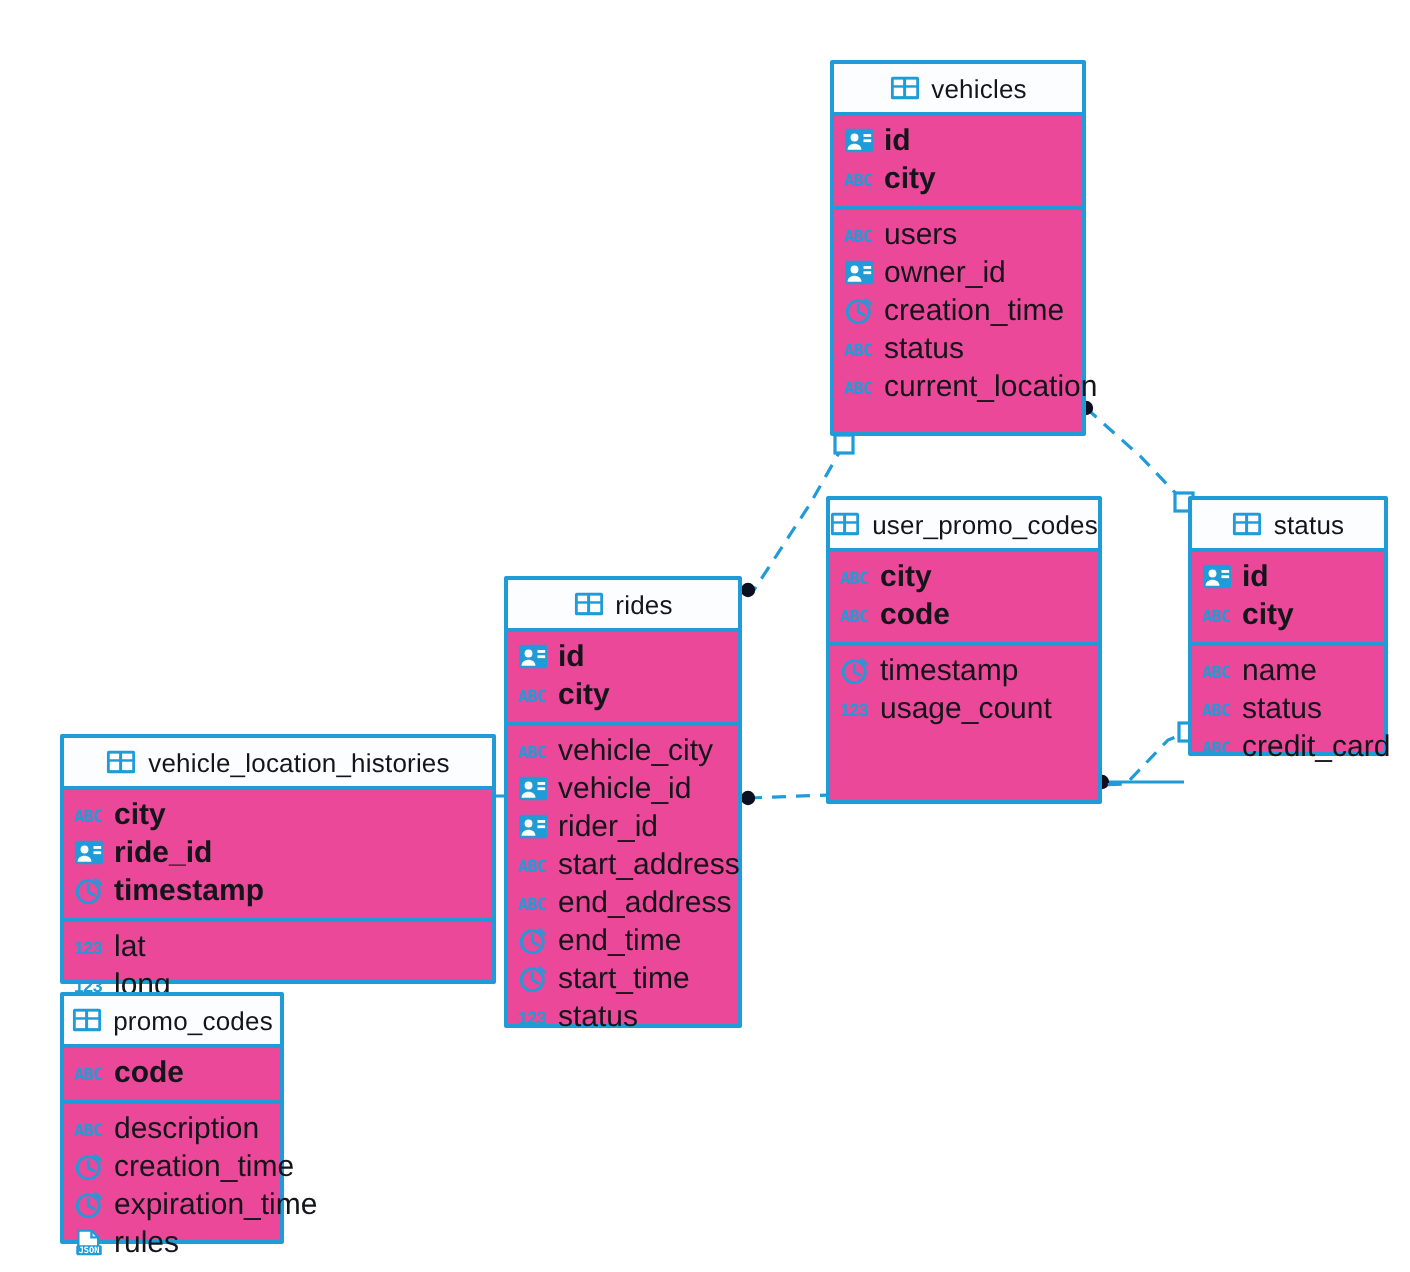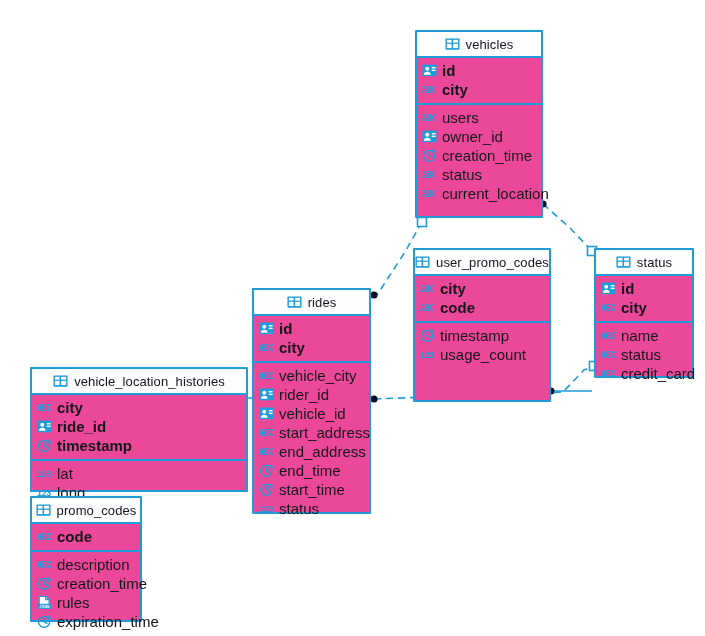--- a/index.html
+++ b/index.html
@@ -346,33 +346,33 @@
           <div class="field">
             <span class="ico">
               <svg width="15" height="15" viewBox="0 0 16 16">
                 <rect x="0.5" y="1.5" width="15" height="12.5" rx="1.2" fill="#1f9bd8"></rect>
                 <circle cx="5.6" cy="6.1" r="2.1" fill="#ffffff"></circle>
                 <path d="M1.9 12.6c0-2 1.7-3.2 3.7-3.2s3.7 1.2 3.7 3.2z" fill="#ffffff"></path>
                 <rect x="10.4" y="4.3" width="4.1" height="1.5" fill="#ffffff"></rect>
                 <rect x="10.4" y="7.1" width="4.1" height="1.5" fill="#ffffff"></rect>
               </svg>
             </span>
+            <span class="field-label">vehicle_id</span>
+          </div>
+          <div class="field">
+            <span class="ico">
+              <svg width="15" height="15" viewBox="0 0 16 16">
+                <rect x="0.5" y="1.5" width="15" height="12.5" rx="1.2" fill="#1f9bd8"></rect>
+                <circle cx="5.6" cy="6.1" r="2.1" fill="#ffffff"></circle>
+                <path d="M1.9 12.6c0-2 1.7-3.2 3.7-3.2s3.7 1.2 3.7 3.2z" fill="#ffffff"></path>
+                <rect x="10.4" y="4.3" width="4.1" height="1.5" fill="#ffffff"></rect>
+                <rect x="10.4" y="7.1" width="4.1" height="1.5" fill="#ffffff"></rect>
+              </svg>
+            </span>
             <span class="field-label">rider_id</span>
-          </div>
-          <div class="field">
-            <span class="ico">
-              <svg width="15" height="15" viewBox="0 0 16 16">
-                <rect x="0.5" y="1.5" width="15" height="12.5" rx="1.2" fill="#1f9bd8"></rect>
-                <circle cx="5.6" cy="6.1" r="2.1" fill="#ffffff"></circle>
-                <path d="M1.9 12.6c0-2 1.7-3.2 3.7-3.2s3.7 1.2 3.7 3.2z" fill="#ffffff"></path>
-                <rect x="10.4" y="4.3" width="4.1" height="1.5" fill="#ffffff"></rect>
-                <rect x="10.4" y="7.1" width="4.1" height="1.5" fill="#ffffff"></rect>
-              </svg>
-            </span>
-            <span class="field-label">vehicle_id</span>
           </div>
           <div class="field">
             <span class="ico">
               <svg width="16" height="15" viewBox="0 0 18 14">
                 <text x="0" y="11" font-family="'DejaVu Sans Mono', monospace" font-size="9.5" font-weight="bold" fill="#1f9bd8" letter-spacing="-0.4">ABC</text>
               </svg>
             </span>
             <span class="field-label">start_address</span>
           </div>
           <div class="field">
@@ -515,34 +515,34 @@
                 <circle cx="7.6" cy="8.4" r="5.9" fill="none" stroke="#1f9bd8" stroke-width="1.5"></circle>
                 <path d="M7.6 4.6 L7.6 8.4 L10.6 10.1" fill="none" stroke="#1f9bd8" stroke-width="1.5" stroke-linecap="round"></path>
                 <path d="M11.4 1.9 L14.3 4.3" stroke="#1f9bd8" stroke-width="1.5" stroke-linecap="round"></path>
               </svg>
             </span>
             <span class="field-label">creation_time</span>
           </div>
           <div class="field">
             <span class="ico">
               <svg width="15" height="15" viewBox="0 0 16 16">
+                <circle cx="7.6" cy="8.4" r="5.9" fill="none" stroke="#1f9bd8" stroke-width="1.5"></circle>
+                <path d="M7.6 4.6 L7.6 8.4 L10.6 10.1" fill="none" stroke="#1f9bd8" stroke-width="1.5" stroke-linecap="round"></path>
+                <path d="M11.4 1.9 L14.3 4.3" stroke="#1f9bd8" stroke-width="1.5" stroke-linecap="round"></path>
+              </svg>
+            </span>
+            <span class="field-label">expiration_time</span>
+          </div>
+          <div class="field">
+            <span class="ico">
+              <svg width="15" height="15" viewBox="0 0 16 16">
                 <path d="M2.3 1.4 h7.0 l3.6 3.5 v9.0 h-10.6 z" fill="#ffffff" stroke="#1f9bd8" stroke-width="1.3"></path>
                 <path d="M9.3 1.4 v3.6 h3.6" fill="none" stroke="#1f9bd8" stroke-width="1.3"></path>
                 <rect x="1.2" y="9.2" width="13.6" height="5.2" rx="0.8" fill="#1f9bd8"></rect>
                 <text x="8" y="13.5" text-anchor="middle" font-family="'DejaVu Sans Mono', monospace" font-size="4.6" font-weight="bold" fill="#ffffff">JSON</text>
               </svg>
             </span>
             <span class="field-label">rules</span>
-          </div>
-          <div class="field">
-            <span class="ico">
-              <svg width="15" height="15" viewBox="0 0 16 16">
-                <circle cx="7.6" cy="8.4" r="5.9" fill="none" stroke="#1f9bd8" stroke-width="1.5"></circle>
-                <path d="M7.6 4.6 L7.6 8.4 L10.6 10.1" fill="none" stroke="#1f9bd8" stroke-width="1.5" stroke-linecap="round"></path>
-                <path d="M11.4 1.9 L14.3 4.3" stroke="#1f9bd8" stroke-width="1.5" stroke-linecap="round"></path>
-              </svg>
-            </span>
-            <span class="field-label">expiration_time</span>
           </div>
         </div>
       </div>
     </div>
 </div>
 
 </body></html>

